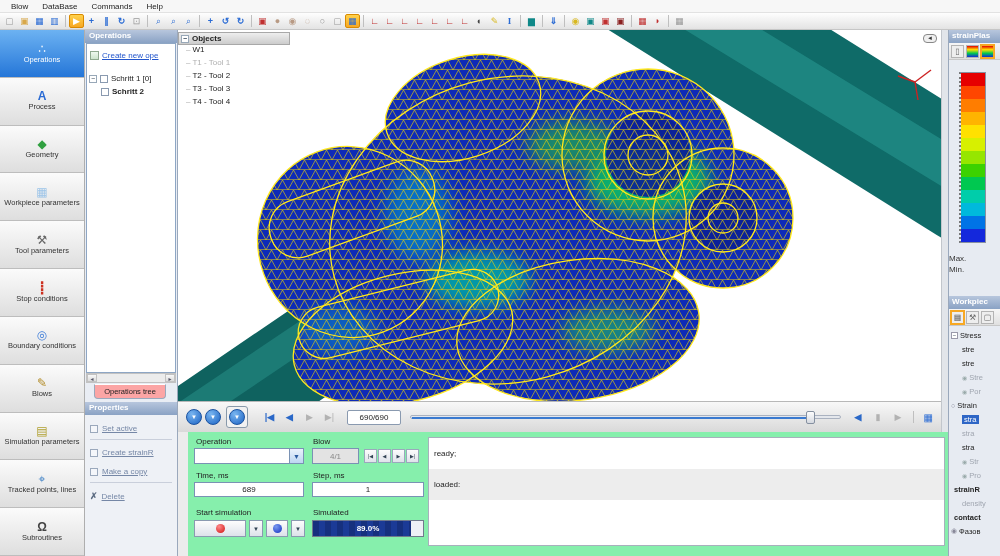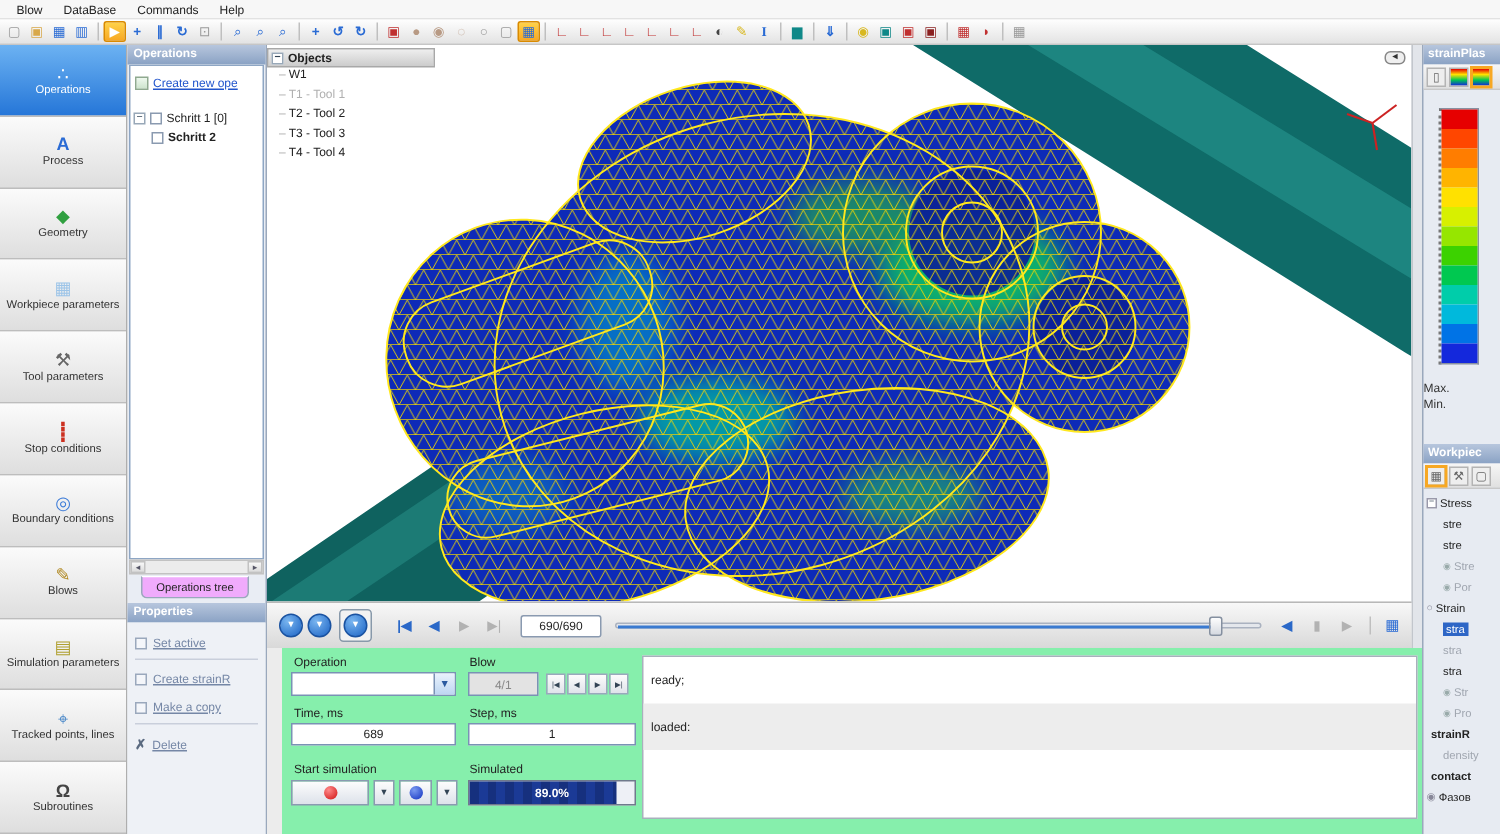--- a/index.html
+++ b/index.html
@@ -32,21 +32,21 @@
   .opsbody{flex:0 0 330px;background:#fff;border:1px solid #8ea6c4;margin:0 1px;padding:5px 2px;overflow:hidden;}
   .createrow{display:flex;align-items:center;gap:3px;margin:2px 0 12px 1px;}
   .cicon{width:9px;height:9px;background:linear-gradient(#eef8ee,#cde4cd);border:1px solid #8fa98f;flex:0 0 9px;}
   .link{color:#2255cc;text-decoration:underline;white-space:nowrap;}
   .trow{display:flex;align-items:center;gap:3px;height:13px;white-space:nowrap;}
   .trow.t2{padding-left:12px;}
   .exp{width:8px;height:8px;border:1px solid #98a8b8;background:#fff;font-size:7px;line-height:6px;text-align:center;color:#345;flex:0 0 8px;}
   .cb{width:8px;height:8px;border:1px solid #8a9ab0;background:#fff;display:inline-block;flex:0 0 8px;}
   .scrollx{height:10px;flex:0 0 10px;margin:0 1px;background:#ececec;border:1px solid #c2c2c2;display:flex;justify-content:space-between;}
   .scrollx span{width:10px;background:linear-gradient(#f8f8f8,#dcdcdc);border:1px solid #c2c2c2;font-size:6px;display:flex;align-items:center;justify-content:center;color:#556;}
-  .opstab{height:15px;flex:0 0 15px;width:72px;margin:1px 16px 3px 9px;background:#f0abfc;border:1px solid #9aa8bc;border-top:1px solid #fff;border-radius:0 0 4px 4px;text-align:center;font-size:7.5px;padding-top:2px;}
+  .opstab{height:15px;flex:0 0 15px;width:72px;margin:1px 16px 3px 9px;background:#fca5a5;border:1px solid #9aa8bc;border-top:1px solid #fff;border-radius:0 0 4px 4px;text-align:center;font-size:7.5px;padding-top:2px;}
   .propsbody{flex:1;background:#eef1f6;padding:9px 5px 0 5px;}
   .prow{display:flex;align-items:center;gap:4px;margin-bottom:10px;}
   .prow .link{color:#7587a6;}
   .prow .cb{border-color:#9aa8bc;background:#f4f6fa;}
   .psep{height:1px;background:#c9cfdb;margin:-4px 0 8px 0;}
   .xic{color:#5a6a80;font-size:9px;font-weight:bold;}
 
   
   .viewport{position:absolute;left:178px;top:30px;width:763px;height:371px;background:#fff;overflow:hidden;}
   .viewport svg{display:block;}

